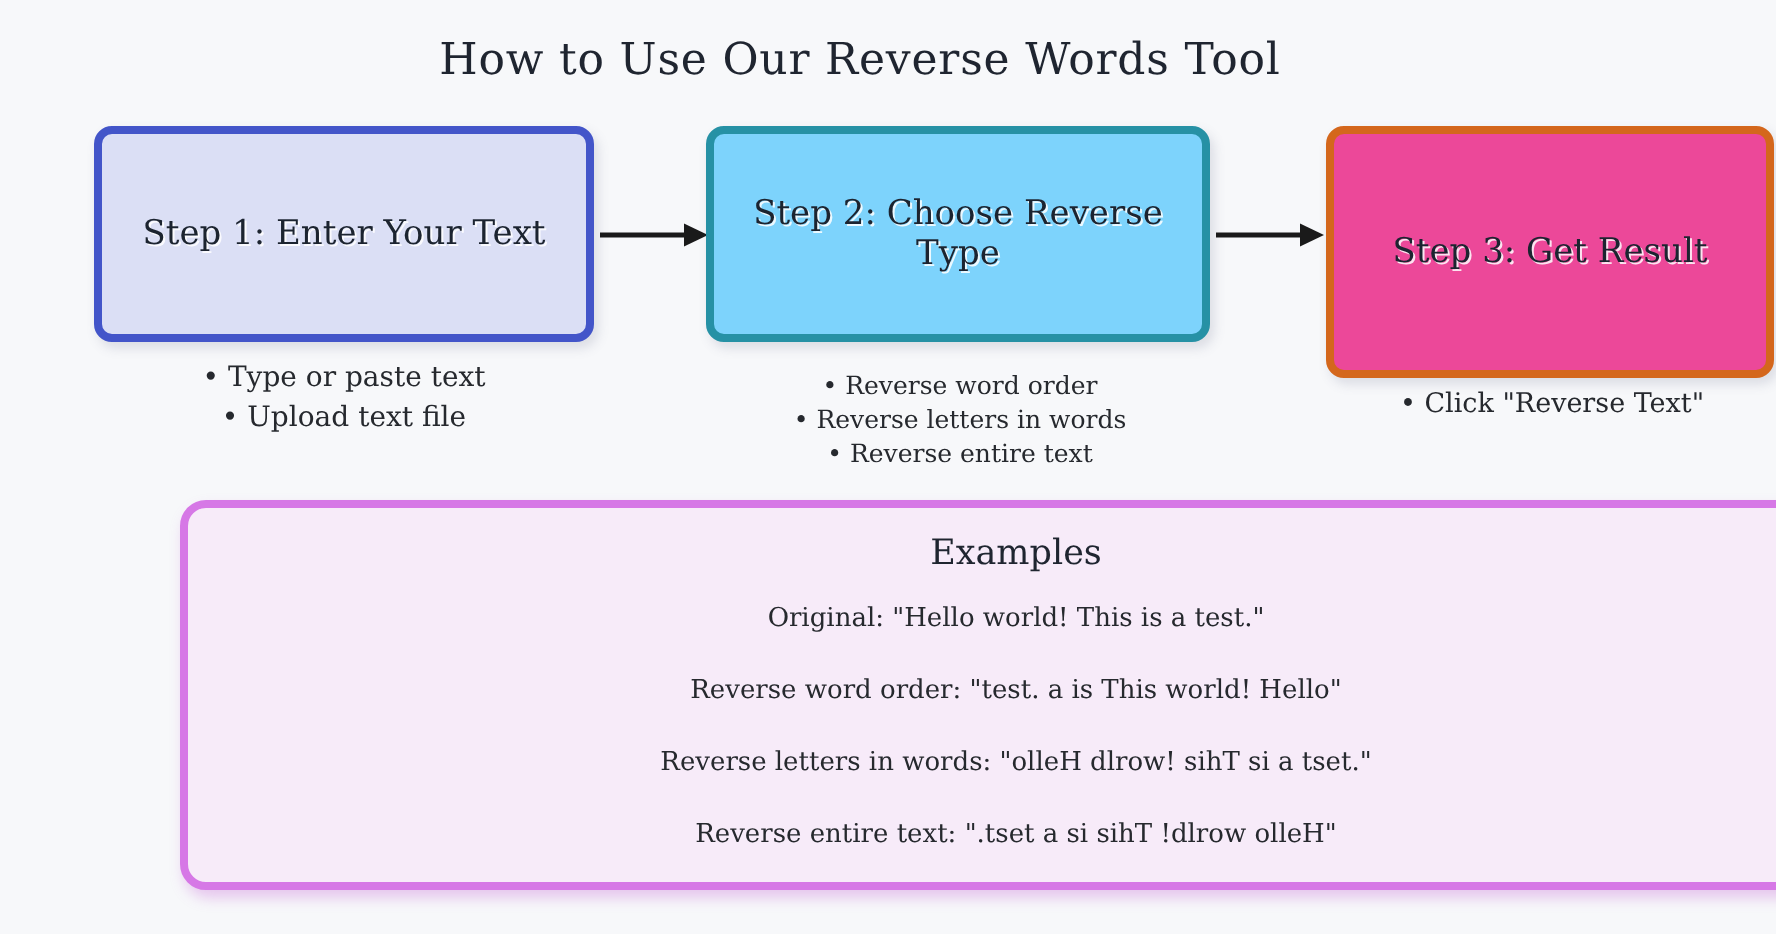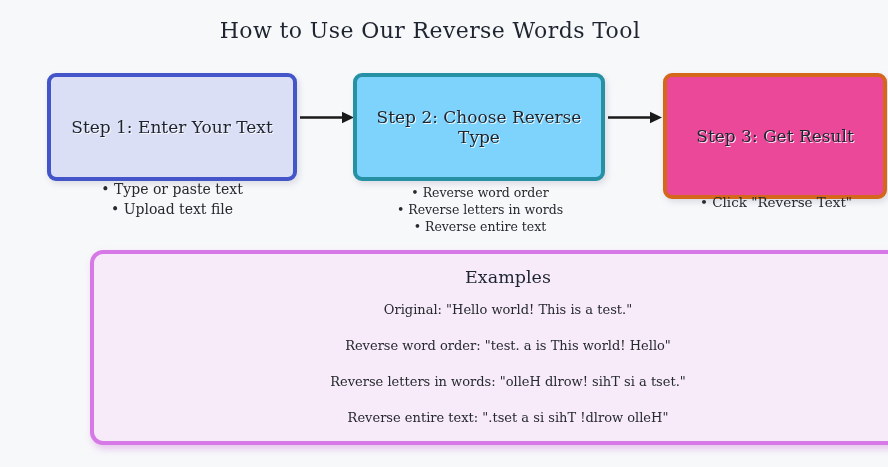--- a/index.html
+++ b/index.html
@@ -17,21 +17,21 @@
     position: absolute;
     left: 0; top: 18px;
     width: 840px;
     text-align: center;
     font-size: 22px;
     letter-spacing: 0.4px;
     color: #1f2530;
   }
   .step-box {
     position: absolute;
-    top: 73px;
+    top: 63px;
     height: 108px;
     box-sizing: border-box;
     border-radius: 9px;
     display: flex;
     align-items: center;
     justify-content: center;
     text-align: center;
     font-size: 17px;
     padding: 0 12px;
     color: #1c2430;

